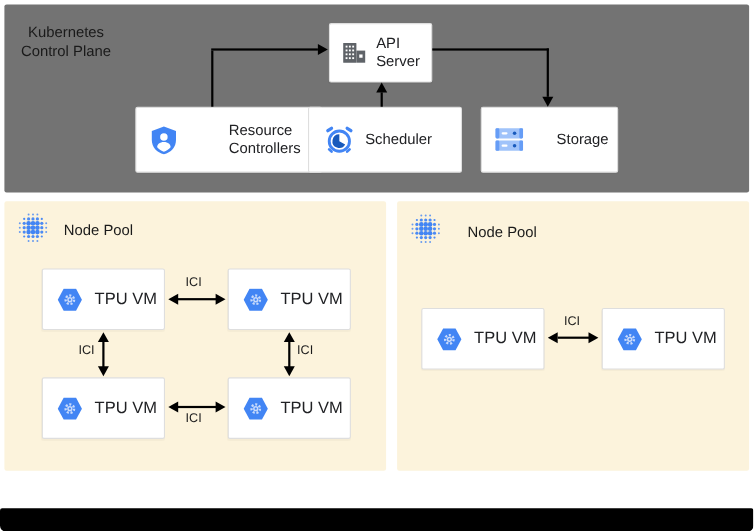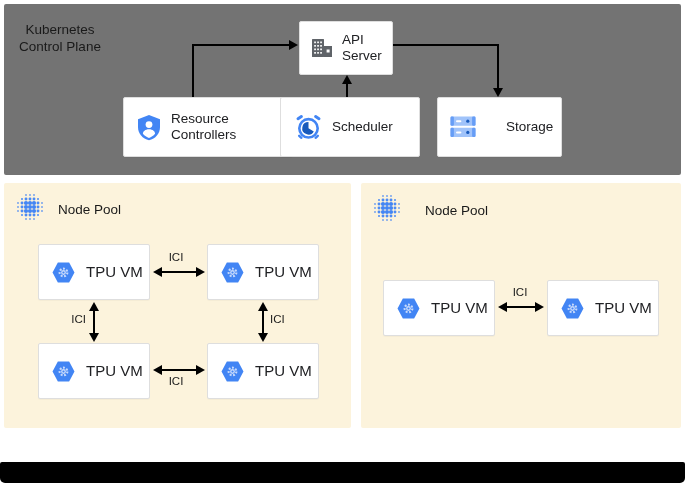--- a/index.html
+++ b/index.html
@@ -19,21 +19,21 @@
   }
   .icon { flex:none; display:flex; align-items:center; justify-content:center; }
   .lbl { font-size:13.5px; line-height:16px; color:#202124; }
 
   #cp-title { position:absolute; left:6px; top:17px; width:100px; text-align:center;
               font-size:13.5px; line-height:17px; color:#1a1a1a; }
 
   #api-box   { left:295px; top:17px; width:94px;  height:54px; padding-left:11px; }
   #api-box .icon { margin-right:9px; }
   #api-box .lbl  { width:48px; }
-  #rc-box    { left:119px; top:93px; width:170px; height:60px; padding-left:13px; }
+  #rc-box    { left:119px; top:93px; width:170px; height:60px; padding-left:13px;justify-content:space-between; }
   #rc-box .icon { margin-right:10px; }
   #rc-box .lbl  { width:84px; }
   #sched-box { left:276px; top:93px; width:140px; height:60px; padding-left:14px; }
   #sched-box .icon { margin-right:10px; }
   #stor-box  { left:433px; top:93px; width:125px; height:60px; padding-left:12px;gap:20px; }
   #stor-box .icon { margin-right:10px; }
 
   .pool-hdr-icon { position:absolute; width:32px; height:32px; }
   .pool-title { position:absolute; font-size:13.5px; color:#1a1a1a; }
 

